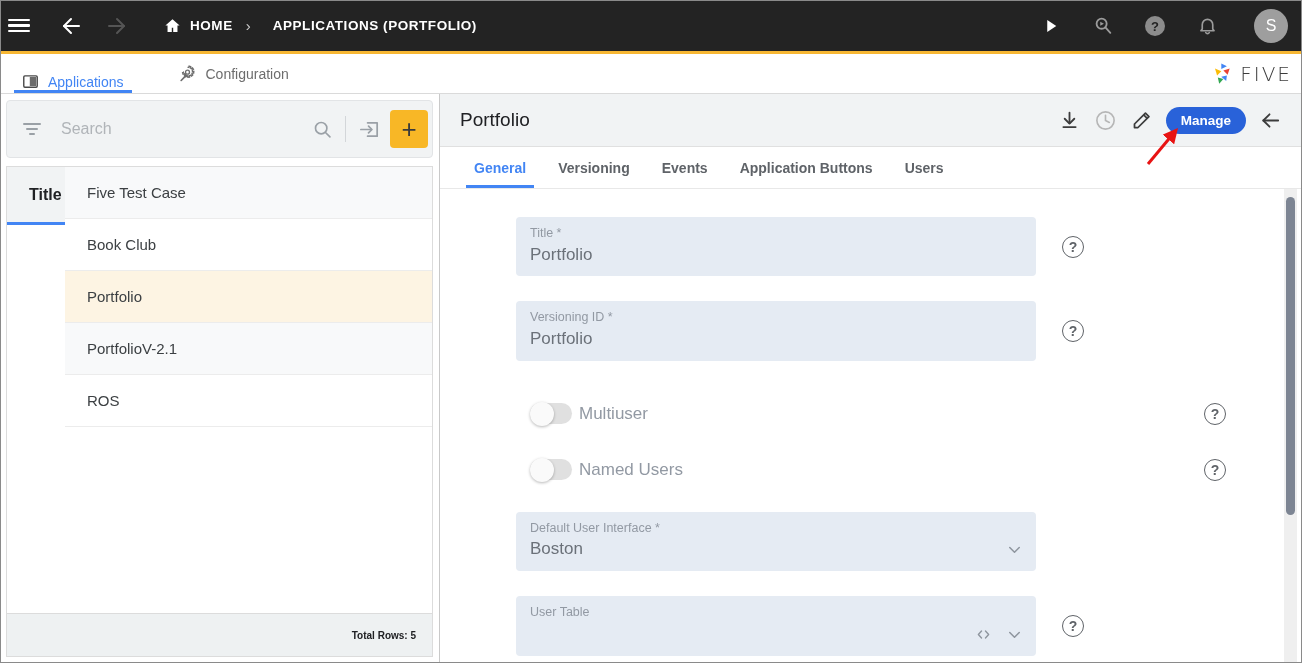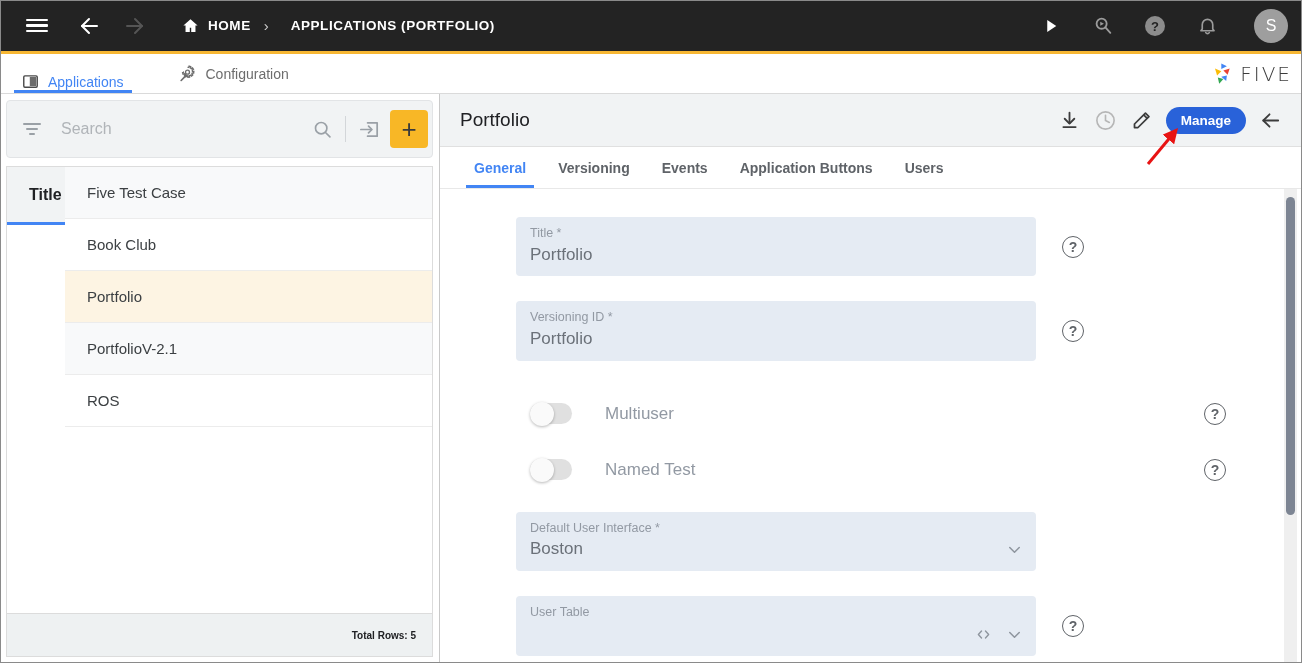--- a/index.html
+++ b/index.html
@@ -10,21 +10,21 @@
     overflow: hidden;
   }
   #app { position: relative; width: 1302px; height: 663px; display: flex; flex-direction: column; }
 
   
   .topbar {
     height: 54px;
     background: #232323;
     display: flex;
     align-items: center;
-    padding: 0 14px 0 20px;
+    padding: 0 14px 0 2px;
     flex: 0 0 54px;
     border-bottom: 3px solid #f7b733;
   }
   .tb-icon {
     width: 34px; height: 34px;
     display: flex; align-items: center; justify-content: center;
     color: #ffffff;
     flex: 0 0 auto;
   }
   .tb-icon.dim { color: #555555; }
@@ -242,21 +242,21 @@
   .switch {
     width: 42px; height: 21px; border-radius: 11px;
     background: #e0e0e0; position: relative; flex: 0 0 auto; cursor: pointer;
     margin-left: 14px;
   }
   .switch::after {
     content: ""; position: absolute; left: 0px; top: -1.5px;
     width: 24px; height: 24px; border-radius: 50%;
     background: #fafafa; box-shadow: 0 1px 3px rgba(0,0,0,0.28);
   }
-  .switch-label { font-size: 17px; color: #9299a3; margin-left: 33px; }
+  .switch-label { font-size: 17px; color: #9299a3; margin-left: 7px; }
 
   .fselect-icons {
     position: absolute; right: 12px; bottom: 12px;
     display: flex; align-items: center; gap: 12px;
     color: #8e959e;
   }
 
   .vscroll {
     position: absolute; top: 8px; right: 7px;
     width: 9px; border-radius: 5px; background: #7d8593;
@@ -492,21 +492,21 @@
 
           <div class="toggle-row">
             <div class="switch"></div>
             <div class="switch-label">Multiuser</div>
             <div style="flex:1 1 auto"></div>
             <div class="help" style="margin-left:0;">?</div>
           </div>
 
           <div class="toggle-row">
             <div class="switch"></div>
-            <div class="switch-label">Named Test</div>
+            <div class="switch-label">Named Users</div>
             <div style="flex:1 1 auto"></div>
             <div class="help" style="margin-left:0;">?</div>
           </div>
 
           <div class="frow" style="margin-top:14px;">
             <div class="field">
               <div class="flabel">Default User Interface *</div>
               <div class="fvalue">Boston</div>
               <div class="fselect-icons">
                 <span style="display:flex;">

